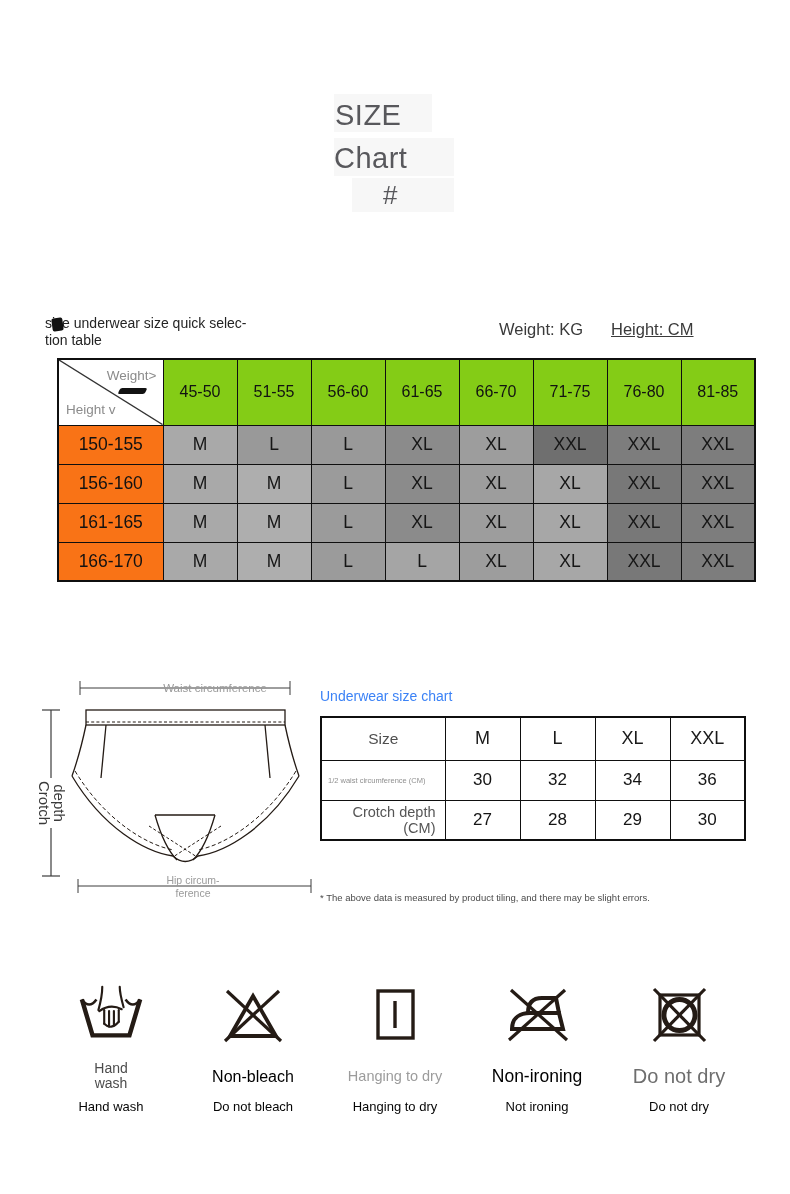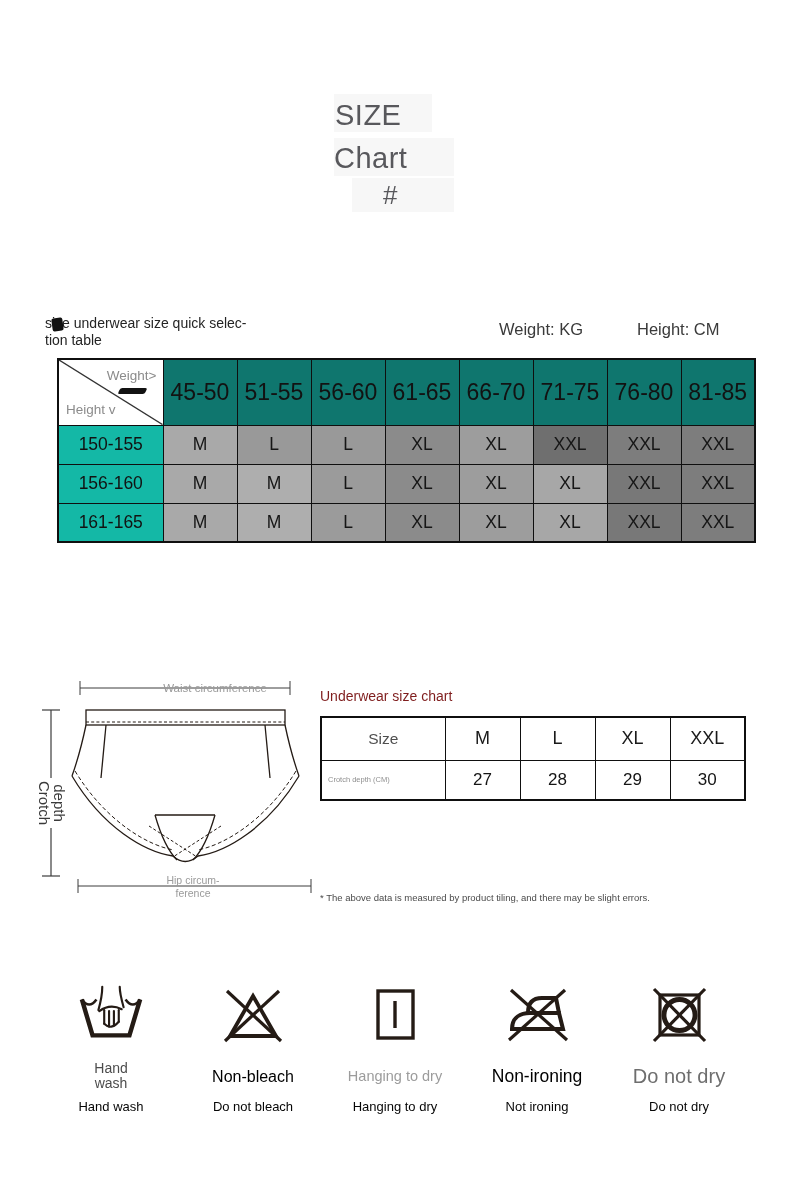--- a/index.html
+++ b/index.html
@@ -11,42 +11,42 @@
   .title-line { position:absolute; color:#58585c; font-size:29px; letter-spacing:0.5px; }
   #t1 { left:335px; top:99px; }
   #t2 { left:334px; top:142px; }
   #t3 { left:383px; top:180px; font-size:26px; }
 
   
   .caption { position:absolute; left:45px; top:315px; font-size:14px; line-height:17px; color:#242424; }
   .ink-smudge { position:absolute; background:#121212; border-radius:2px; }
   .unit-label { position:absolute; top:320px; font-size:16.5px; color:#3a3a3a; }
   #wunit { left:499px; }
-  #hunit { left:637px; }
+  #hunit { left:611px;text-decoration:underline; }
 
   
   .sel-table { position:absolute; left:57px; top:358px; border-collapse:collapse; table-layout:fixed; }
   .sel-table th, .sel-table td { border:1px solid #0f0f0f; text-align:center; font-weight:normal; }
   .sel-table { border:2px solid #0f0f0f; }
   .sel-table thead tr { height:66px; }
   .sel-table tbody tr { height:39px; }
   th.corner { width:105px; position:relative; background:#fff; }
-  th.weight-h { width:74px; font-size:23px; color:#121212; background:#0f766e; }
+  th.weight-h { width:74px; font-size:16px; color:#121212; background:#84cc16; }
   .corner svg { position:absolute; inset:0; width:100%; height:100%; }
   .corner-weight { position:absolute; top:8px; right:6px; font-size:13.5px; color:#8b8b8b; }
   .corner-height { position:absolute; bottom:8px; left:7px; font-size:13.5px; color:#8b8b8b; }
   .corner .ink-smudge { top:28px; right:17px; width:27px; height:6px; transform:skewX(-25deg); }
-  .sel-table tbody th { font-size:17.5px; color:#121212; background:#14b8a6; }
+  .sel-table tbody th { font-size:17.5px; color:#121212; background:#f97316; }
   .sel-table tbody td { font-size:17.5px; color:#161616; }
 
   
   .diagram { position:absolute; left:33px; top:666px; }
 
   
-  .uw-title { position:absolute; left:320px; top:688px; font-size:14px; color:#7f1d1d; }
+  .uw-title { position:absolute; left:320px; top:688px; font-size:14px; color:#3b82f6; }
   .uw-table { position:absolute; left:320px; top:716px; border-collapse:collapse; table-layout:fixed; border:2px solid #0f0f0f; }
   .uw-table th, .uw-table td { border:1px solid #0f0f0f; font-weight:normal; }
   .uw-table thead tr { height:43px; }
   .uw-table tbody tr { height:40px; }
   .uw-table col.c0 { width:124px; }
   .uw-table col.cv { width:75px; }
   .uw-table thead th { font-size:18px; color:#1a1a1a; text-align:center; }
   .uw-table thead th:first-child { font-size:15.5px; color:#4f4f4f; }
   .uw-table tbody th { font-size:7.5px; color:#8f8f8f; text-align:left; padding-left:6px; }
   .uw-table tbody tr:nth-child(2) th { font-size:14.5px; color:#555; text-align:right; padding-right:9px; }
@@ -133,20 +133,31 @@
           <th>161-165</th>
           <td style="background: rgb(169, 169, 169);">M</td>
           <td style="background: rgb(174, 174, 174);">M</td>
           <td style="background: rgb(155, 155, 155);">L</td>
           <td style="background: rgb(139, 139, 139);">XL</td>
           <td style="background: rgb(157, 157, 157);">XL</td>
           <td style="background: rgb(167, 167, 167);">XL</td>
           <td style="background: rgb(120, 120, 120);">XXL</td>
           <td style="background: rgb(125, 125, 125);">XXL</td>
         </tr>
+        <tr>
+          <th>166-170</th>
+          <td style="background: rgb(169, 169, 169);">M</td>
+          <td style="background: rgb(174, 174, 174);">M</td>
+          <td style="background: rgb(155, 155, 155);">L</td>
+          <td style="background: rgb(165, 165, 165);">L</td>
+          <td style="background: rgb(157, 157, 157);">XL</td>
+          <td style="background: rgb(167, 167, 167);">XL</td>
+          <td style="background: rgb(120, 120, 120);">XXL</td>
+          <td style="background: rgb(125, 125, 125);">XXL</td>
+        </tr>
       </tbody>
   </table>
 
   <svg class="diagram" width="286" height="250" viewBox="0 0 286 250">
 
     <g stroke="#3c3c3c" stroke-width="1">
       <line x1="47" y1="22" x2="257" y2="22"></line>
       <line x1="47" y1="15" x2="47" y2="29"></line>
       <line x1="257" y1="15" x2="257" y2="29"></line>
     </g>
@@ -212,20 +223,27 @@
         <tr id="uw-head-row">
           <th>Size</th>
           <th>M</th>
           <th>L</th>
           <th>XL</th>
           <th>XXL</th>
         </tr>
       </thead>
     <tbody id="uw-body">
         <tr>
+          <th>1/2 waist circumference (CM)</th>
+          <td>30</td>
+          <td>32</td>
+          <td>34</td>
+          <td>36</td>
+        </tr>
+        <tr>
           <th>Crotch depth (CM)</th>
           <td>27</td>
           <td>28</td>
           <td>29</td>
           <td>30</td>
         </tr>
       </tbody>
   </table>
   <div class="footnote">* The above data is measured by product tiling, and there may be slight errors.</div>
 

